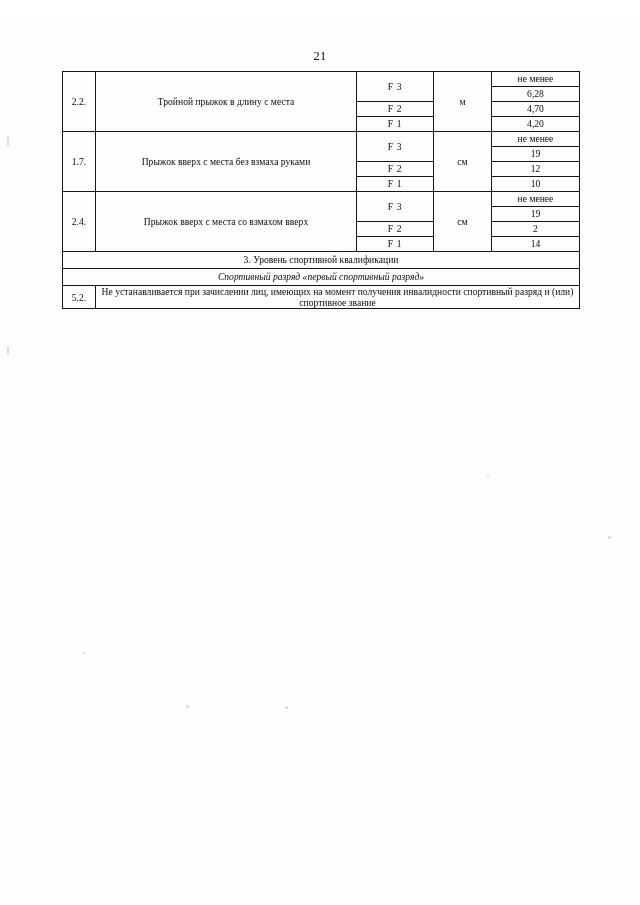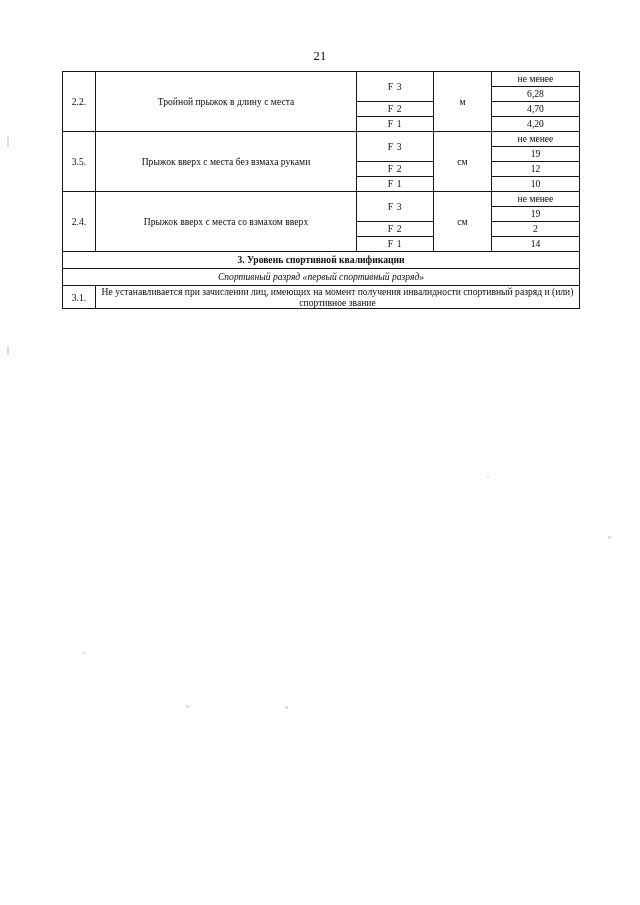--- a/index.html
+++ b/index.html
@@ -69,21 +69,21 @@
     font-size: 10px;
   }
   td.cell-val {
     font-size: 10px;
   }
   .row-h { height: 17px; }
   .row-h-small { height: 15px; }
   td.section-title {
     font-size: 10.2px;
     padding: 2px 4px;
-    font-weight: bold;
+    font-weight: normal;
   }
   td.section-sub {
     font-size: 10.2px;
     padding: 2px 4px;
     font-style: italic;
     margin-left: 48px;
   }
   td.note-text {
     font-size: 10.2px;
     padding: 3px 8px 4px 8px;
@@ -127,21 +127,21 @@
       <tr class="row-h-small">
         <td class="cell-f">F 2</td>
         <td class="cell-val">4,70</td>
       </tr>
       <tr class="row-h-small">
         <td class="cell-f">F 1</td>
         <td class="cell-val">4,20</td>
       </tr>
 
       <tr class="row-h-small">
-        <td class="cell-no" rowspan="4">3.5.</td>
+        <td class="cell-no" rowspan="4">1.7.</td>
         <td class="cell-name" rowspan="4">Прыжок вверх с места без взмаха руками</td>
         <td class="cell-f" rowspan="2">F 3</td>
         <td class="cell-unit" rowspan="4">см</td>
         <td class="cell-val">не менее</td>
       </tr>
       <tr class="row-h-small">
         <td class="cell-val">19</td>
       </tr>
       <tr class="row-h-small">
         <td class="cell-f">F 2</td>
@@ -171,21 +171,21 @@
         <td class="cell-val">14</td>
       </tr>
 
       <tr class="row-h">
         <td class="section-title" colspan="5">3. Уровень спортивной квалификации</td>
       </tr>
       <tr class="row-h">
         <td class="section-sub" colspan="5">Спортивный разряд «первый спортивный разряд»</td>
       </tr>
       <tr>
-        <td class="cell-no">3.1.</td>
+        <td class="cell-no">5.2.</td>
         <td class="note-text" colspan="4">Не устанавливается при зачислении лиц, имеющих на момент получения инвалидности спортивный разряд и (или) спортивное звание</td>
       </tr>
 
     </tbody>
   </table>
 
   <div class="speck" style="left:7px; top:120px; width:2px; height:11px;"></div>
   <div class="speck" style="left:7px; top:330px; width:2px; height:9px;"></div>
   <div class="speck" style="left:608px; top:520px; width:3px; height:3px;"></div>
   <div class="speck" style="left:285px; top:690px; width:3px; height:3px;"></div>

